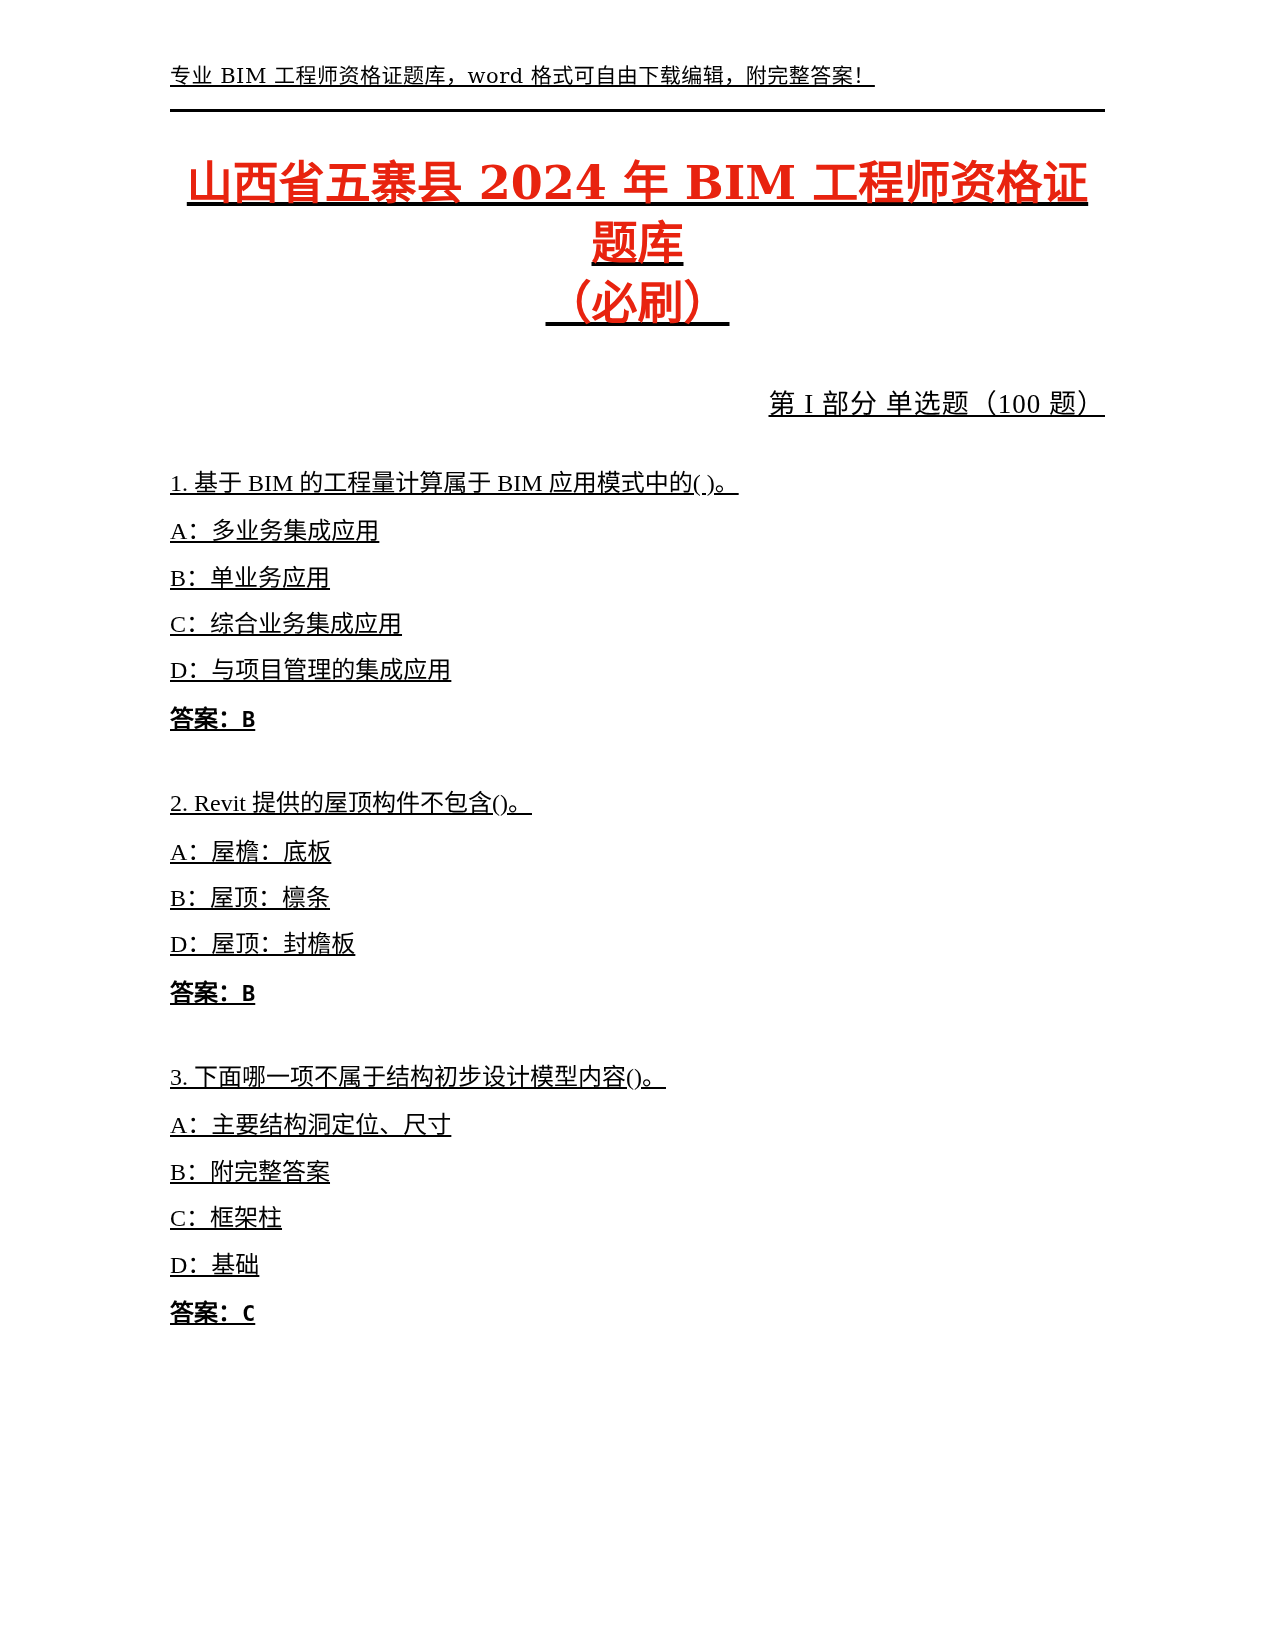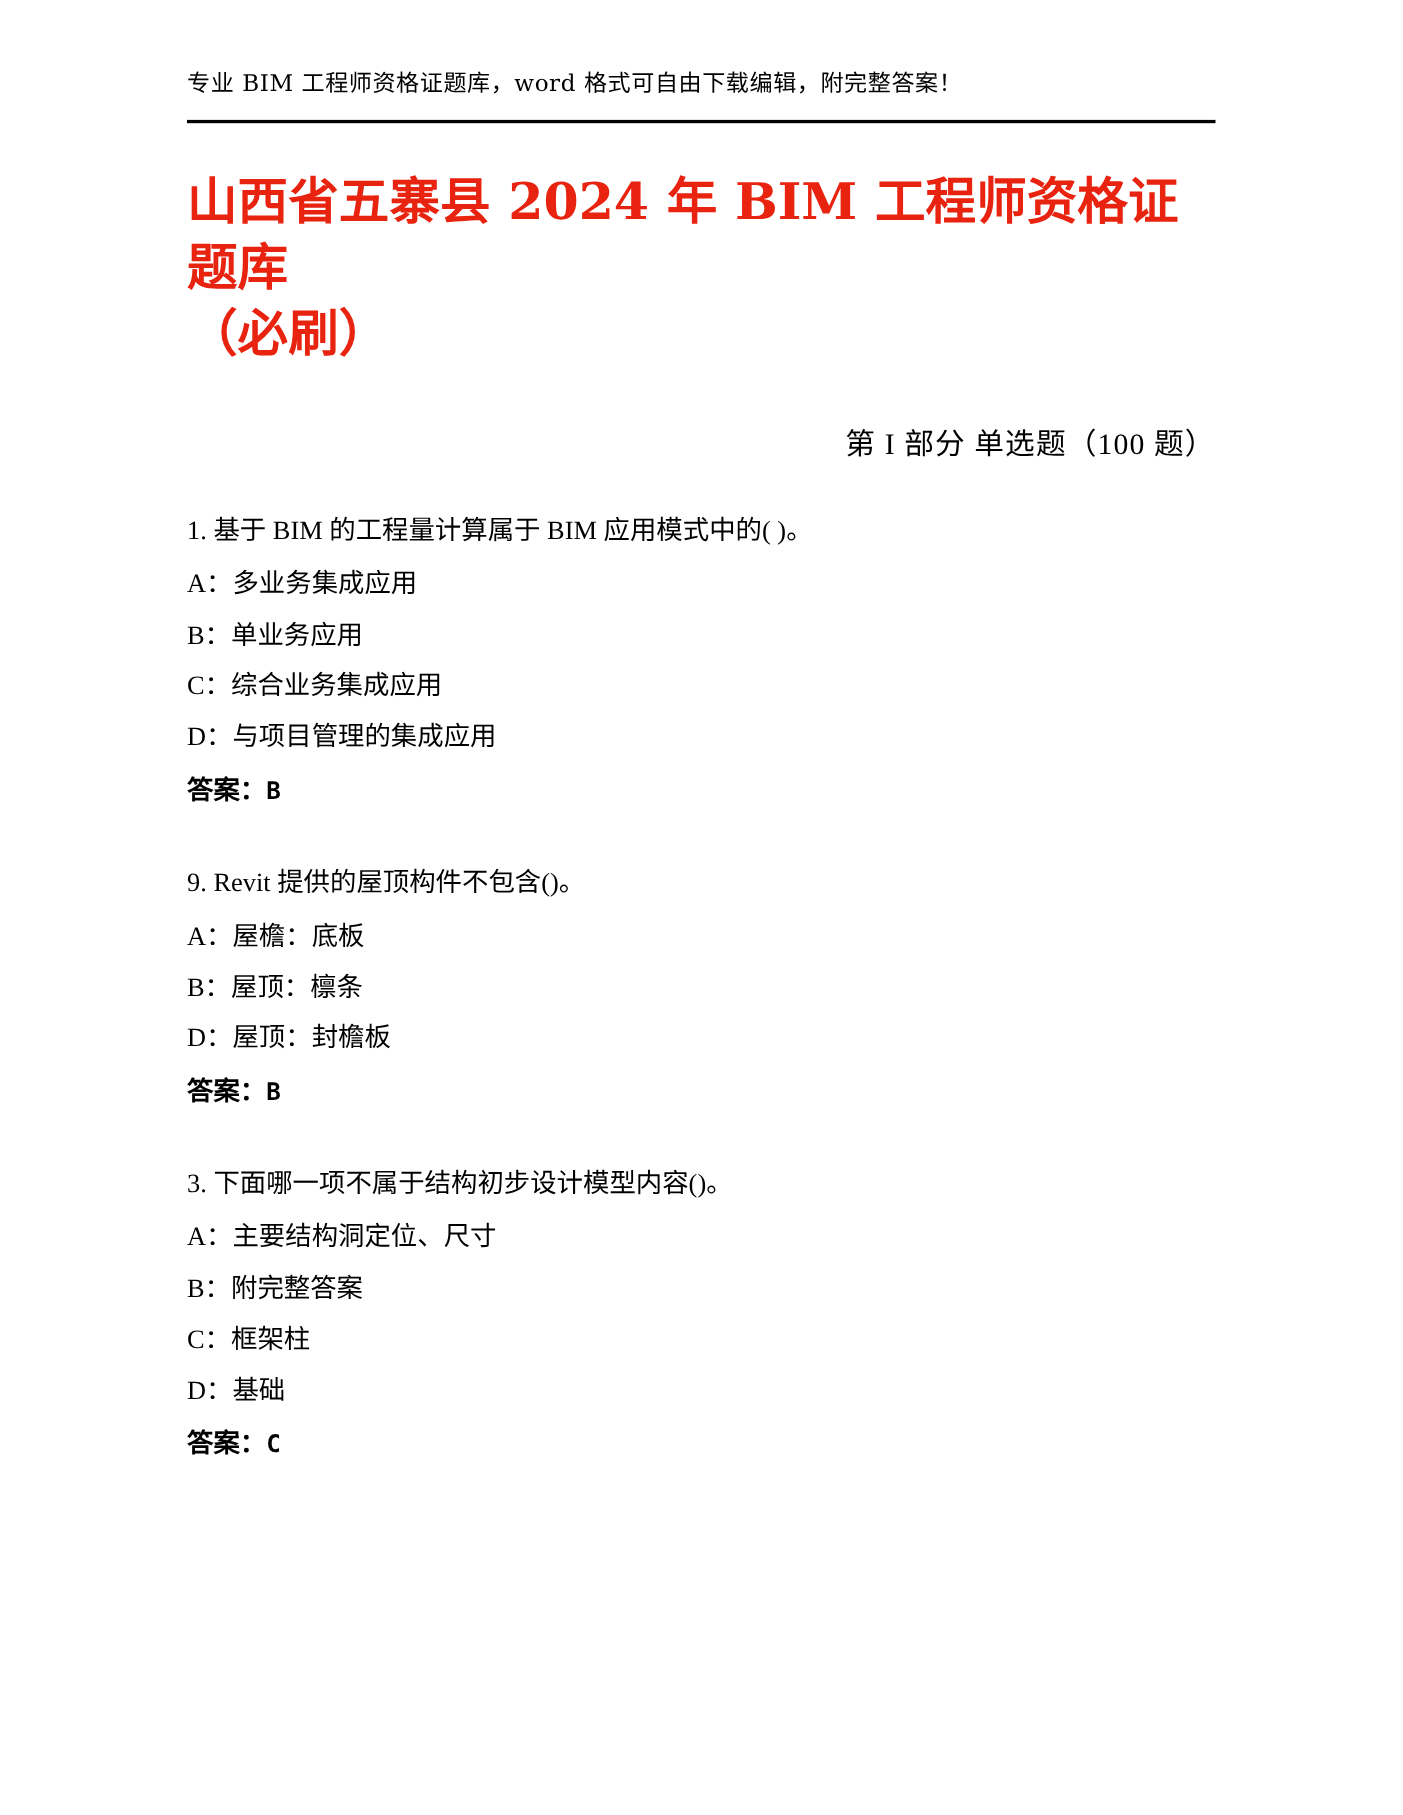--- a/index.html
+++ b/index.html
@@ -14,36 +14,38 @@
     color: #000000;
     position: relative;
     overflow: hidden;
   }
   .page {
     width: 1275px;
     height: 1650px;
     box-sizing: border-box;
     padding: 62px 170px 0 170px;
     position: relative;
+    text-decoration: underline;
   }
   .header-note {
     font-size: 21px;
     letter-spacing: 0.5px;
     line-height: 1.4;
     color: #000;
     font-family: "DejaVu Serif", "Liberation Serif", serif;
     white-space: nowrap;
   }
   .header-rule {
     margin-top: 18px;
     border-top: 3px solid #000;
     width: 100%;
   }
   .doc-title {
     margin-top: 42px;
+    text-align: center;
     color: #e8230f;
     font-weight: bold;
     font-size: 46px;
     line-height: 1.3;
     font-family: "DejaVu Serif", "Liberation Serif", serif;
   }
   .doc-title .line2 {
     display: block;
   }
   .section-heading {
@@ -104,21 +106,21 @@
     <div class="question-block">
       <div class="q-stem">1. 基于 BIM 的工程量计算属于 BIM 应用模式中的( )。</div>
       <div class="q-option">A：多业务集成应用</div>
       <div class="q-option">B：单业务应用</div>
       <div class="q-option">C：综合业务集成应用</div>
       <div class="q-option">D：与项目管理的集成应用</div>
       <div class="q-answer"><span>答案：</span><span class="ans-val">B</span></div>
     </div>
 
     <div class="question-block">
-      <div class="q-stem">9. Revit 提供的屋顶构件不包含()。</div>
+      <div class="q-stem">2. Revit 提供的屋顶构件不包含()。</div>
       <div class="q-option">A：屋檐：底板</div>
       <div class="q-option">B：屋顶：檩条</div>
       <div class="q-option">D：屋顶：封檐板</div>
       <div class="q-answer"><span>答案：</span><span class="ans-val">B</span></div>
     </div>
 
     <div class="question-block">
       <div class="q-stem">3. 下面哪一项不属于结构初步设计模型内容()。</div>
       <div class="q-option">A：主要结构洞定位、尺寸</div>
       <div class="q-option">B：附完整答案</div>

